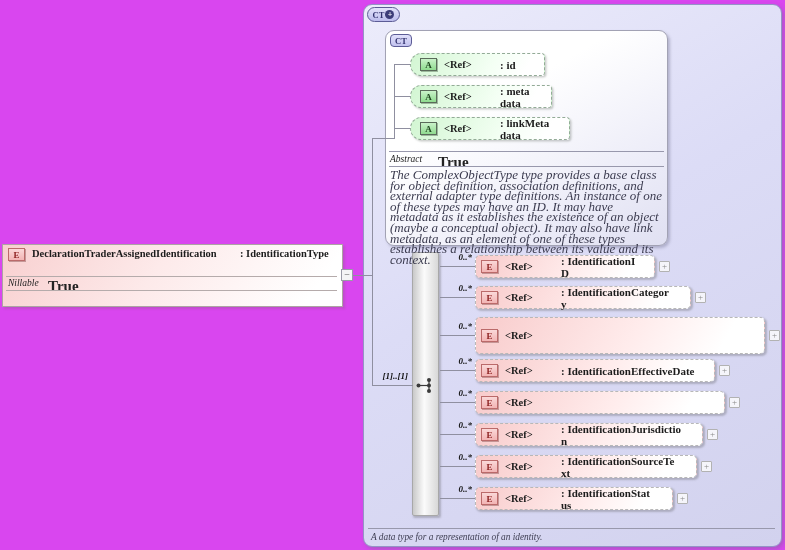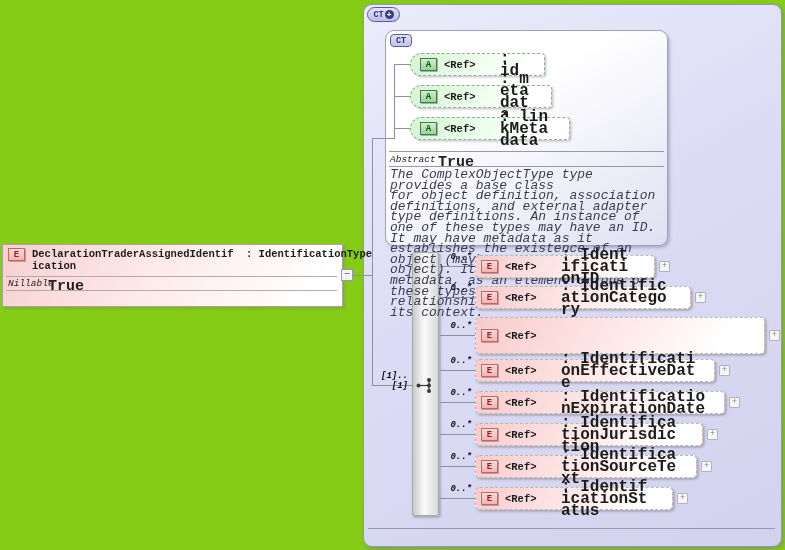--- a/index.html
+++ b/index.html
@@ -1,17 +1,17 @@
 <!DOCTYPE html>
 <html><head>
 <meta charset="utf-8">
 <style>
   html,body{margin:0;padding:0;}
-  #canvas{position:relative;width:785px;height:550px;background:#84cc16;
-    font-family:Liberation Mono, monospace;overflow:hidden;}
+  #canvas{position:relative;width:785px;height:550px;background:#d946ef;
+    font-family:Liberation Serif, serif;overflow:hidden;}
 
   
   .hline{position:absolute;height:1px;background:#8f8fa0;z-index:5;}
   .vline{position:absolute;width:1px;background:#8f8fa0;z-index:5;}
 
   
   .outer-box{position:absolute;left:363px;top:4px;width:419px;height:543px;
     border:1px solid #9493c6;border-radius:9px;
     background:linear-gradient(150deg,#ececfb 0%,#dcdcf6 45%,#d2d2ee 100%);
     box-shadow:2px 2px 4px rgba(110,110,140,.45);z-index:1;box-sizing:border-box;}
@@ -47,21 +47,21 @@
     background:linear-gradient(120deg,#d2f6d2,#f4fff4 60%,#ffffff 85%);
     box-shadow:1.5px 1.5px 2px rgba(80,90,80,.3);display:flex;align-items:center;
     padding-left:9px;box-sizing:border-box;z-index:7;}
   .badge{width:17px;height:13px;display:flex;align-items:center;justify-content:center;
     font-size:9px;font-weight:bold;flex:none;box-sizing:border-box;}
   .badge-a{background:linear-gradient(180deg,#c9f2c9,#8fdb8f);border:1px solid #5a6a5a;
     color:#1d421d;box-shadow:1px 1px 0 rgba(60,90,60,.4);}
   .badge-e{background:linear-gradient(180deg,#fad8d8,#f2b4b4);border:1px solid #bb6a6a;
     color:#8e2323;box-shadow:1px 1px 0 rgba(120,60,60,.4);}
   .ref{width:56px;flex:none;margin-left:7px;font-size:10.5px;font-weight:bold;color:#1c1c1c;}
-  .nname{font-size:16px;font-weight:bold;color:#1c1c1c;word-break:break-all;
+  .nname{font-size:11px;font-weight:bold;color:#1c1c1c;word-break:break-all;
     line-height:12px;padding-right:17px;flex:1;}
 
   
   .seq-bar{position:absolute;left:412px;top:252px;width:27px;height:264px;
     border:1px solid #a8a8a8;border-radius:2px;
     background:linear-gradient(to right,#c9c9c9,#fbfbfb 45%,#d8d8d8);
     box-shadow:1.5px 1.5px 2px rgba(80,80,80,.3);z-index:4;box-sizing:border-box;}
   .seq-icon{position:absolute;left:415px;top:377px;z-index:6;}
   .cardinality{position:absolute;left:378px;top:371px;width:30px;text-align:right;
     font-size:9px;font-weight:bold;font-style:italic;color:#111;z-index:6;}
@@ -75,21 +75,21 @@
     background:#f5f5fa;color:#8a8a8a;font-size:9px;line-height:9px;text-align:center;
     border-radius:1px;z-index:7;box-sizing:border-box;}
 
   
   .left-box{position:absolute;left:2px;top:244px;width:341px;height:63px;
     border:1px solid #ada3a3;background:linear-gradient(125deg,#f8cfcf,#fdeaea 45%,#ffffff 90%);
     box-shadow:1.5px 1.5px 2px rgba(120,100,100,.25);z-index:3;box-sizing:border-box;}
   .left-title{position:absolute;left:8px;top:248px;display:flex;align-items:flex-start;z-index:6;}
   .left-name{width:206px;font-size:10.5px;font-weight:bold;color:#1c1c1c;
     word-break:break-all;line-height:12px;margin-left:7px;}
-  .left-type{font-size:10.5px;font-weight:bold;color:#1c1c1c;white-space:nowrap;margin-left:8px;}
+  .left-type{font-size:10.5px;font-weight:bold;color:#1c1c1c;white-space:nowrap;margin-left:2px;}
   .toggle-minus{position:absolute;left:341px;top:269px;width:12px;height:12px;
     border:1px solid #9a9aa8;background:#f4f4f6;color:#555;font-size:10px;line-height:10px;
     text-align:center;z-index:8;box-sizing:border-box;}
 
   .footer-text{position:absolute;left:371px;top:532px;font-size:9.3px;font-style:italic;
     color:#3c3c50;z-index:6;}
 </style>
 </head>
 <body>
 
@@ -183,21 +183,20 @@
     <span class="ref">&lt;Ref&gt;</span>
     <span class="nname">: IdentificationEffectiveDate</span>
   </div>
   <div class="plus-box" style="left:719px;top:365px;">+</div>
 
   <div class="hline" style="left:440px;top:402px;width:35px;"></div>
   <div class="occurs" style="left:444px;top:388px;">0..*</div>
   <div class="elem-box" style="left:475px;top:391px;width:250px;height:23px;">
     <span class="badge badge-e">E</span>
     <span class="ref">&lt;Ref&gt;</span>
-    <span class="nname">: IdentificationExpirationDate</span>
   </div>
   <div class="plus-box" style="left:729px;top:397px;">+</div>
 
   <div class="hline" style="left:440px;top:434px;width:35px;"></div>
   <div class="occurs" style="left:444px;top:420px;">0..*</div>
   <div class="elem-box" style="left:475px;top:423px;width:228px;height:23px;">
     <span class="badge badge-e">E</span>
     <span class="ref">&lt;Ref&gt;</span>
     <span class="nname">: IdentificationJurisdiction</span>
   </div>
@@ -215,20 +214,21 @@
   <div class="hline" style="left:440px;top:498px;width:35px;"></div>
   <div class="occurs" style="left:444px;top:484px;">0..*</div>
   <div class="elem-box" style="left:475px;top:487px;width:198px;height:23px;">
     <span class="badge badge-e">E</span>
     <span class="ref">&lt;Ref&gt;</span>
     <span class="nname">: IdentificationStatus</span>
   </div>
   <div class="plus-box" style="left:677px;top:493px;">+</div>
 
   <div class="sep" style="left:368px;top:528px;width:407px;"></div>
+  <div class="footer-text">A data type for a representation of an identity.</div>
 
   <div class="left-box"></div>
   <div class="left-title">
     <span class="badge badge-e">E</span>
     <span class="left-name">DeclarationTraderAssignedIdentification</span>
     <span class="left-type">: IdentificationType</span>
   </div>
   <div class="sep" style="left:6px;top:276px;width:331px;background:#b5abab;"></div>
   <div class="fact-label" style="left:8px;top:278px;">Nillable</div>
   <div class="fact-value" style="left:48px;top:278px;">True</div>

